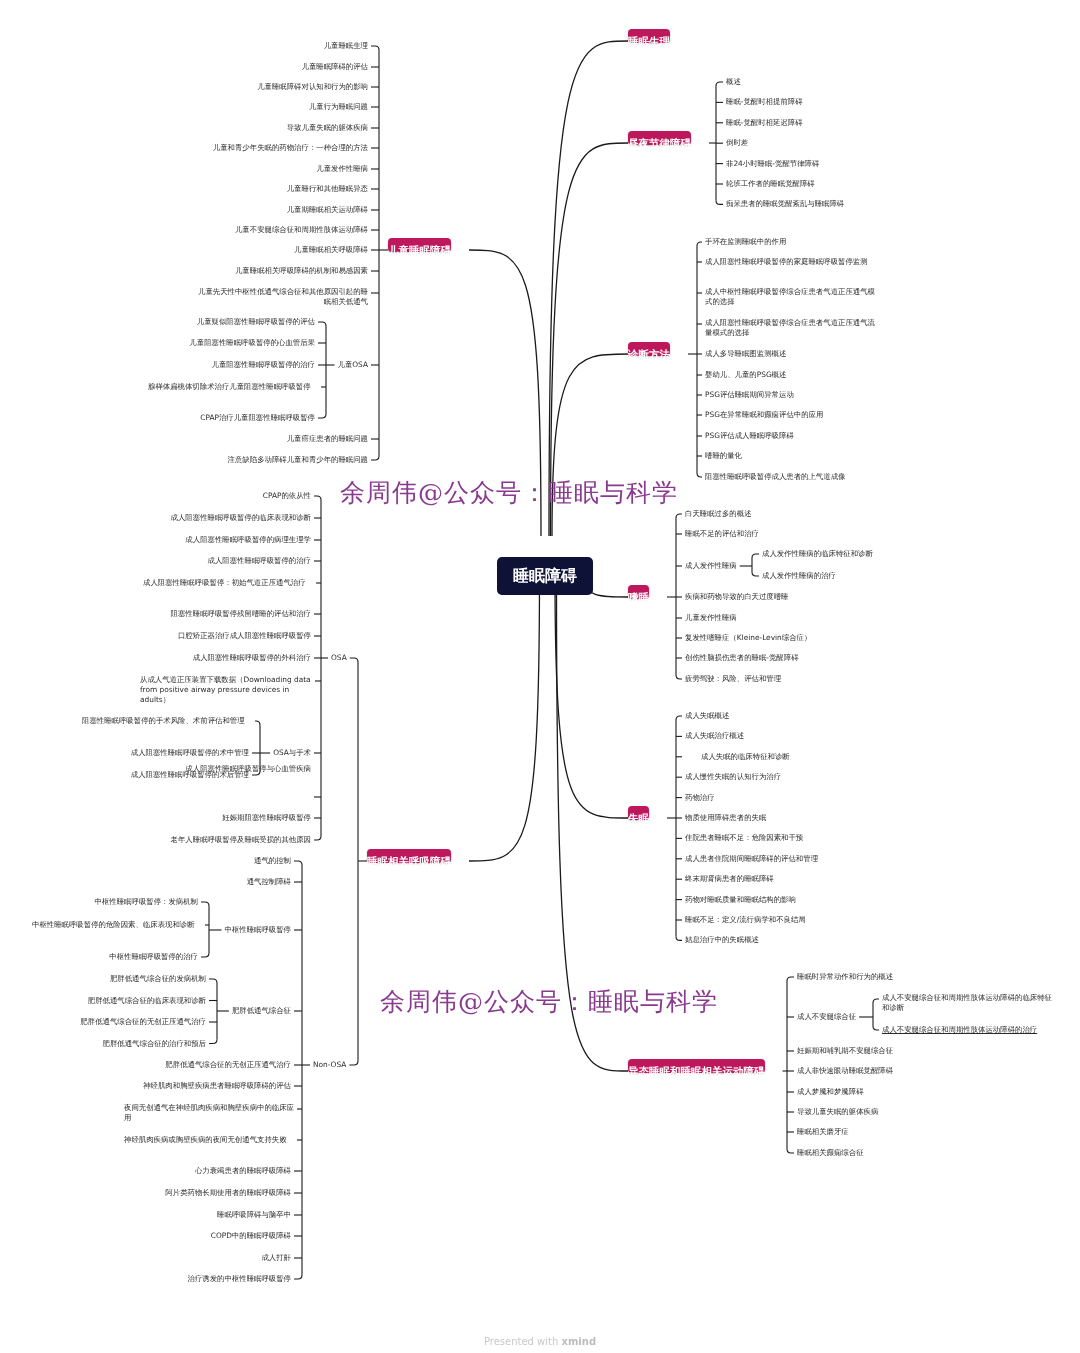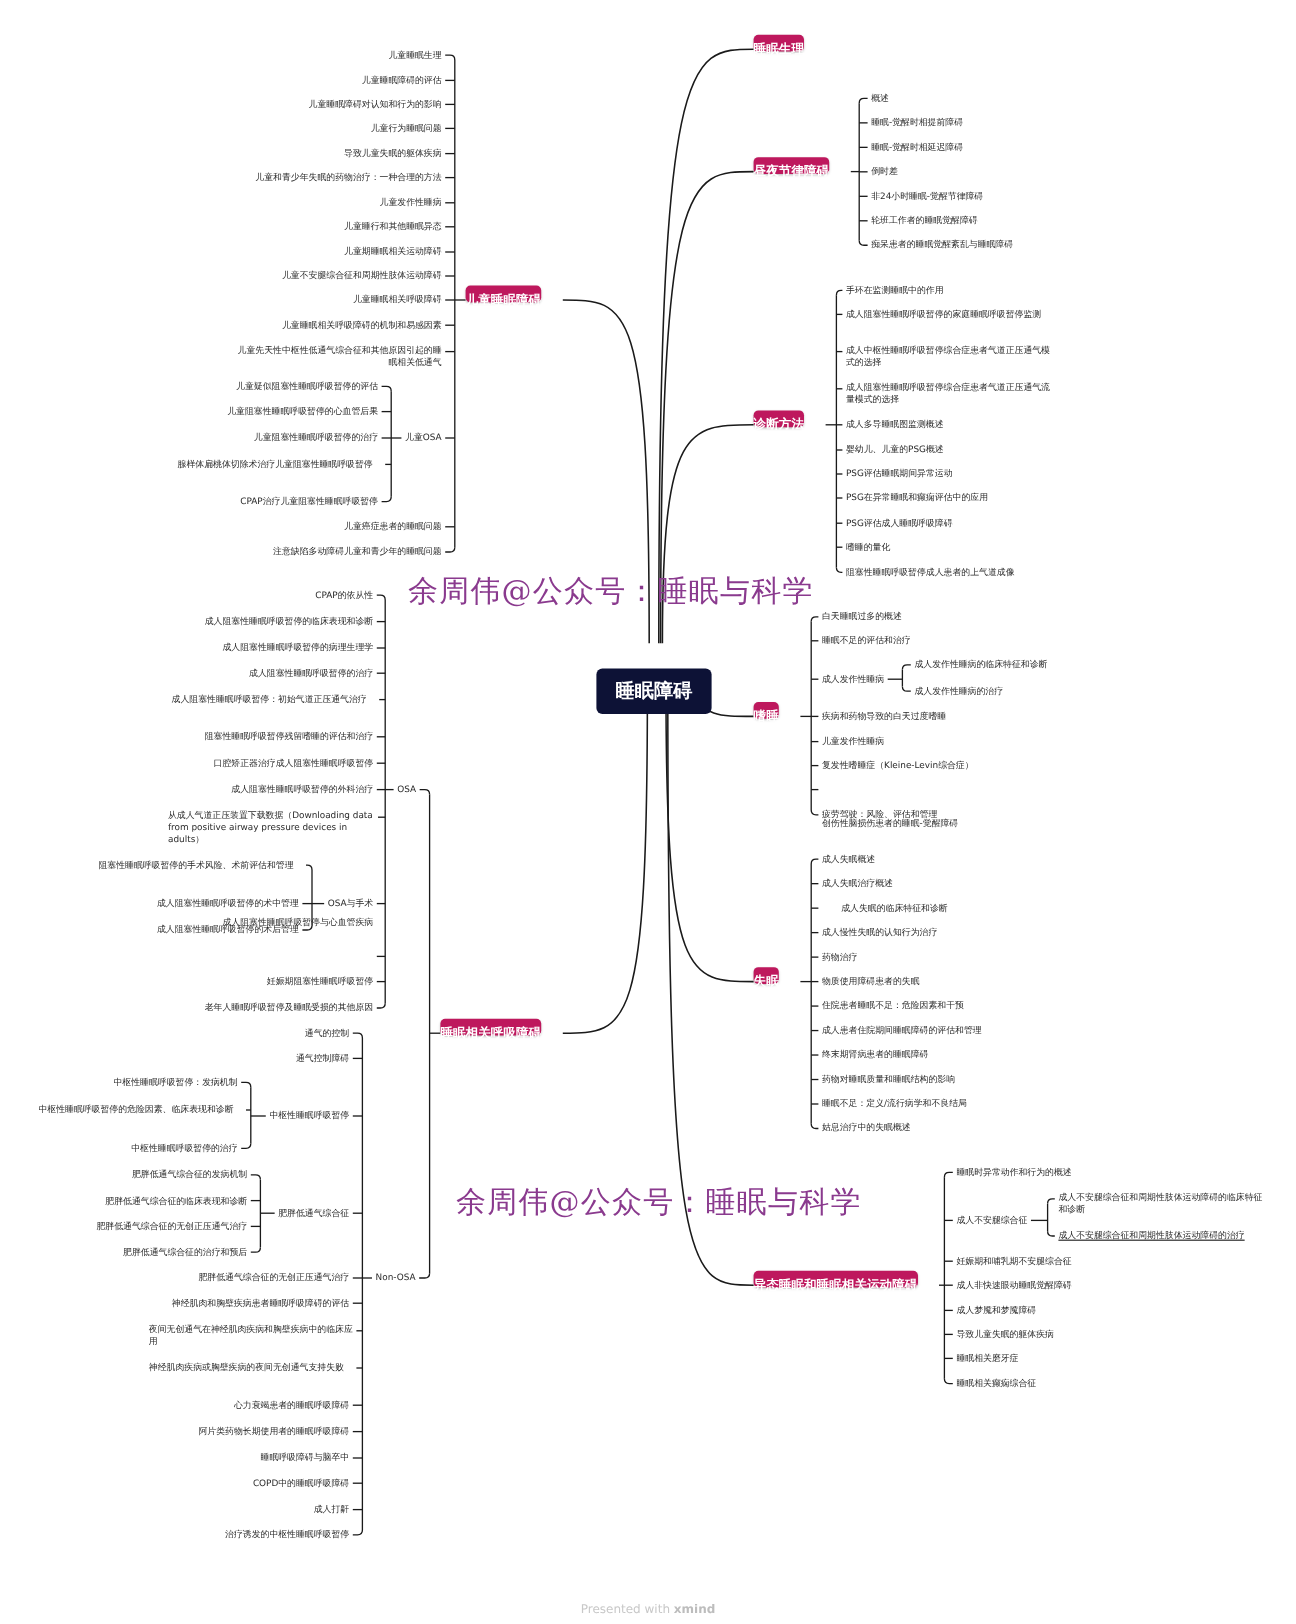--- a/index.html
+++ b/index.html
@@ -205,21 +205,21 @@
       <div class="node" style="left: 705px; top: 410px;">PSG在异常睡眠和癫痫评估中的应用</div>
       <div class="node" style="left: 705px; top: 431px;">PSG评估成人睡眠呼吸障碍</div>
       <div class="node" style="left: 705px; top: 451px;">嗜睡的量化</div>
       <div class="node" style="left: 705px; top: 472px;">阻塞性睡眠呼吸暂停成人患者的上气道成像</div>
       <div class="node" style="left: 685px; top: 509px;">白天睡眠过多的概述</div>
       <div class="node" style="left: 685px; top: 529px;">睡眠不足的评估和治疗</div>
       <div class="node" style="left: 685px; top: 561px;">成人发作性睡病</div>
       <div class="node" style="left: 685px; top: 592px;">疾病和药物导致的白天过度嗜睡</div>
       <div class="node" style="left: 685px; top: 613px;">儿童发作性睡病</div>
       <div class="node" style="left: 685px; top: 633px;">复发性嗜睡症（Kleine-Levin综合症）</div>
-      <div class="node" style="left: 685px; top: 653px; margin-top: 28px;">创伤性脑损伤患者的睡眠-觉醒障碍</div>
+      <div class="node" style="left: 685px; top: 653px;">创伤性脑损伤患者的睡眠-觉醒障碍</div>
       <div class="node" style="left: 685px; top: 674px;">疲劳驾驶：风险、评估和管理</div>
       <div class="node" style="left: 762px; top: 549px;">成人发作性睡病的临床特征和诊断</div>
       <div class="node" style="left: 762px; top: 571px;">成人发作性睡病的治疗</div>
       <div class="node" style="left: 685px; top: 711px;">成人失眠概述</div>
       <div class="node" style="left: 685px; top: 731.4px;">成人失眠治疗概述</div>
       <div class="node" style="left: 685px; top: 751.8px; margin-left: 16px;">成人失眠的临床特征和诊断</div>
       <div class="node" style="left: 685px; top: 772.2px;">成人慢性失眠的认知行为治疗</div>
       <div class="node" style="left: 685px; top: 792.6px;">药物治疗</div>
       <div class="node" style="left: 685px; top: 813px;">物质使用障碍患者的失眠</div>
       <div class="node" style="left: 685px; top: 833.4px;">住院患者睡眠不足：危险因素和干预</div>

